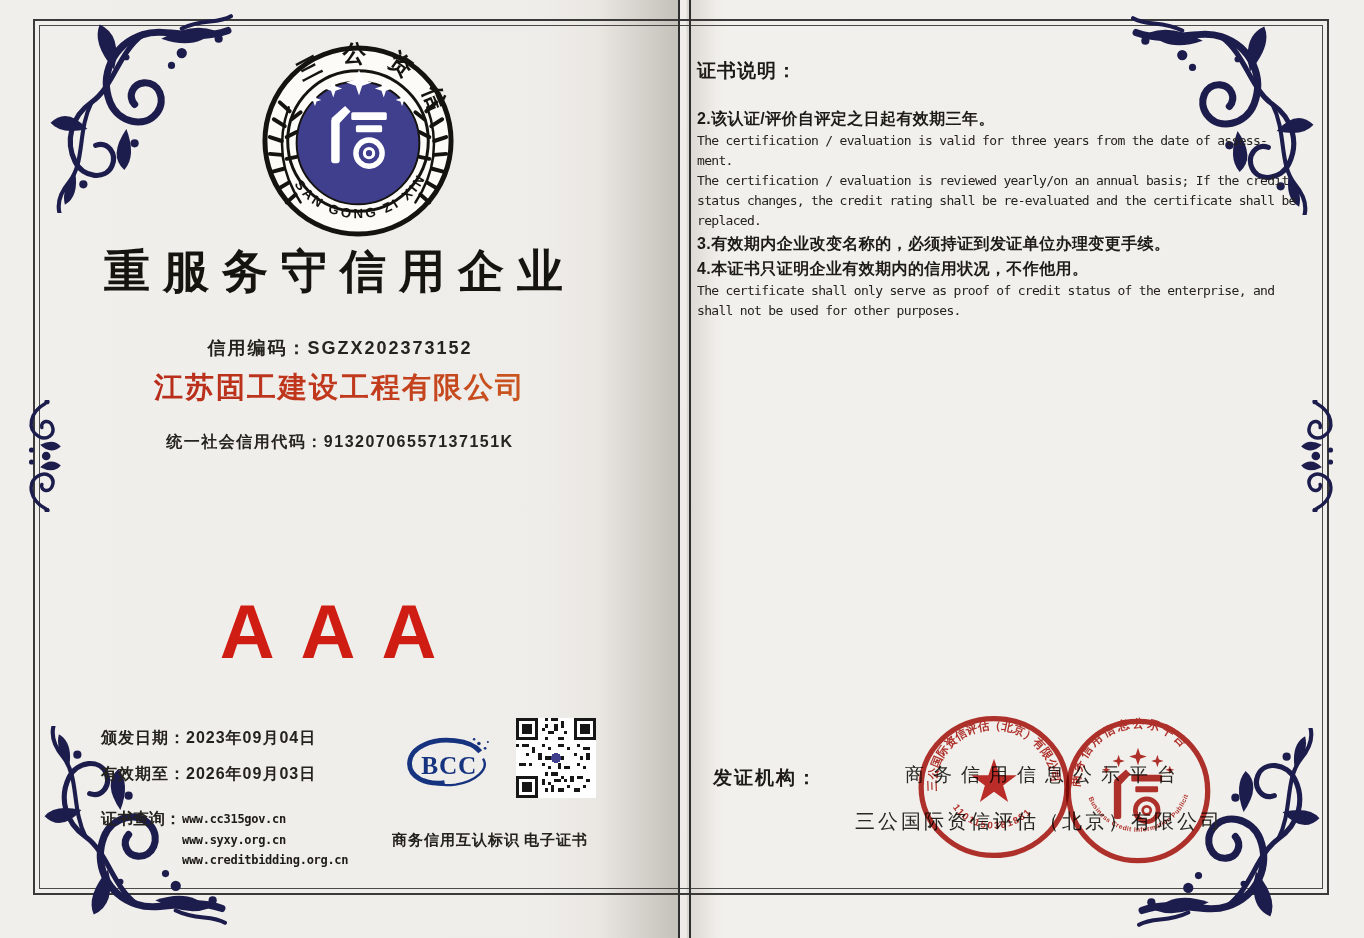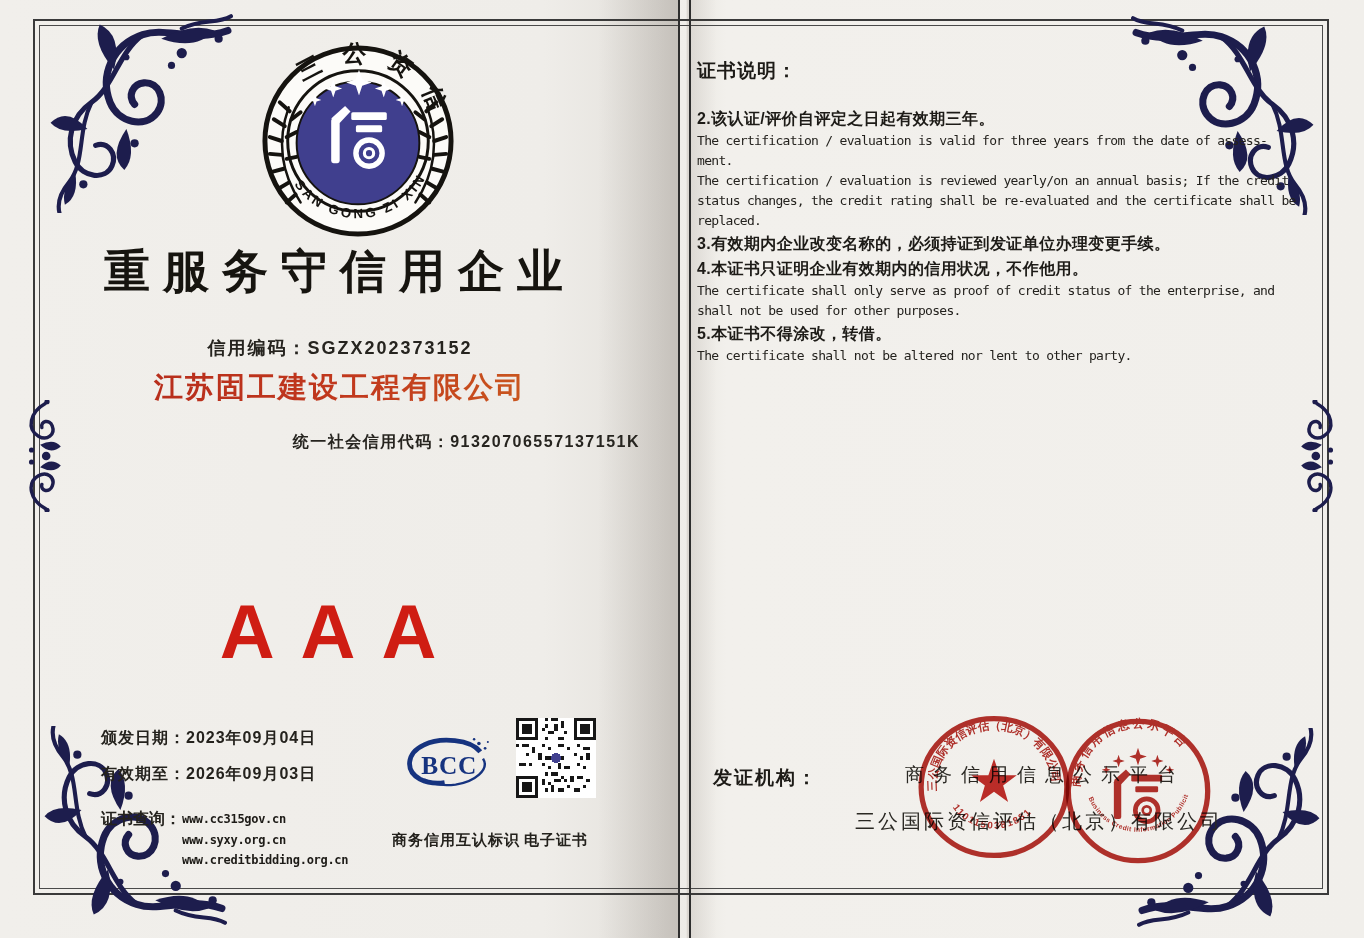--- a/index.html
+++ b/index.html
@@ -39,21 +39,21 @@
   .emblem{position:absolute;left:259px;top:42px;width:198px;height:198px;}
   .cert-title{position:absolute;left:40px;top:241px;width:600px;text-align:center;
     font-size:46px;font-weight:bold;color:#16140f;letter-spacing:13px;
     font-family:"Liberation Serif","DejaVu Serif",serif;white-space:nowrap;}
   .code-row{position:absolute;left:40px;top:336px;width:600px;text-align:center;
     font-size:18px;font-weight:bold;color:#26241f;letter-spacing:2px;}
   .company{position:absolute;left:40px;top:368px;width:600px;text-align:center;
     font-size:29px;font-weight:bold;letter-spacing:2px;
     background:linear-gradient(90deg,#b2271b 0%,#c23a1d 55%,#cf6b1f 100%);
     -webkit-background-clip:text;background-clip:text;color:transparent;}
-  .uscc-row{position:absolute;left:40px;top:432px;width:600px;text-align:right;
+  .uscc-row{position:absolute;left:40px;top:432px;width:600px;text-align:center;
     font-size:16px;font-weight:bold;color:#26241f;letter-spacing:1.5px;}
   .body-par{position:absolute;left:98px;top:474px;width:460px;
     font-size:19px;font-weight:bold;color:#23211c;line-height:27.5px;
     text-align:justify;text-indent:2em;letter-spacing:0.5px;}
   .rating{position:absolute;left:98px;top:588px;width:460px;text-align:center;
     font-family:Liberation Sans, sans-serif;font-weight:bold;
     font-size:76px;color:#cf1d13;letter-spacing:26px;text-indent:26px;}
   .info-line{position:absolute;left:101px;font-size:16px;font-weight:bold;
     color:#24221d;letter-spacing:1px;white-space:nowrap;}
   .url-label{position:absolute;left:101px;top:809px;font-size:16px;font-weight:bold;color:#24221d;}
@@ -289,24 +289,20 @@
     <div>
       <div class="en-line">The certification / evaluation is reviewed yearly/on an annual basis; If the credit status changes, the credit rating shall be re-evaluated and the certificate shall be replaced.</div>
     </div>
     <div>
       <div class="zh-line">3.有效期内企业改变名称的，必须持证到发证单位办理变更手续。</div>
     </div>
     <div>
       <div class="zh-line">4.本证书只证明企业有效期内的信用状况，不作他用。</div>
       <div class="en-line">The certificate shall only serve as proof of credit status of the enterprise, and shall not be used for other purposes.</div>
     </div>
-    <div>
-      <div class="zh-line">5.本证书不得涂改，转借。</div>
-      <div class="en-line">The certificate shall not be altered nor lent to other party.</div>
-    </div>
   </div>
 
   <div class="issuer-label">发证机构：</div>
   <div class="issuer-line1">商务信用信息公示平台</div>
   <div class="issuer-line2">三公国际资信评估（北京）有限公司</div>
 
   <svg class="seal oval" viewBox="0 0 180 170">
     <ellipse cx="90" cy="85" rx="83" ry="78" fill="none" stroke="#b3231d" stroke-width="6"></ellipse>
     <defs>
       <path id="seal1-top" d="M 25,92 A 66,62 0 1 1 155,92" fill="none"></path>

